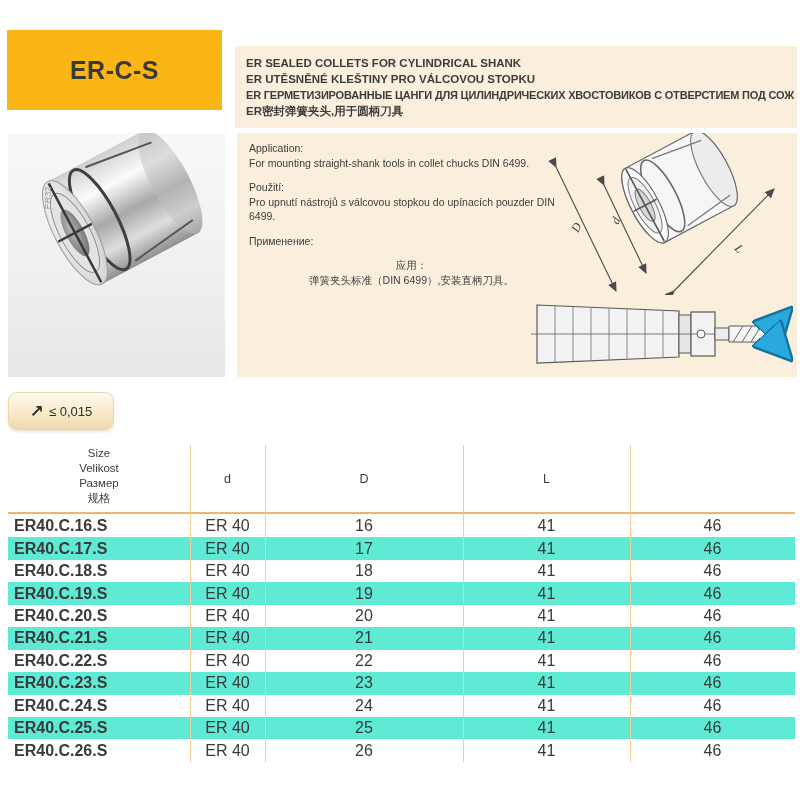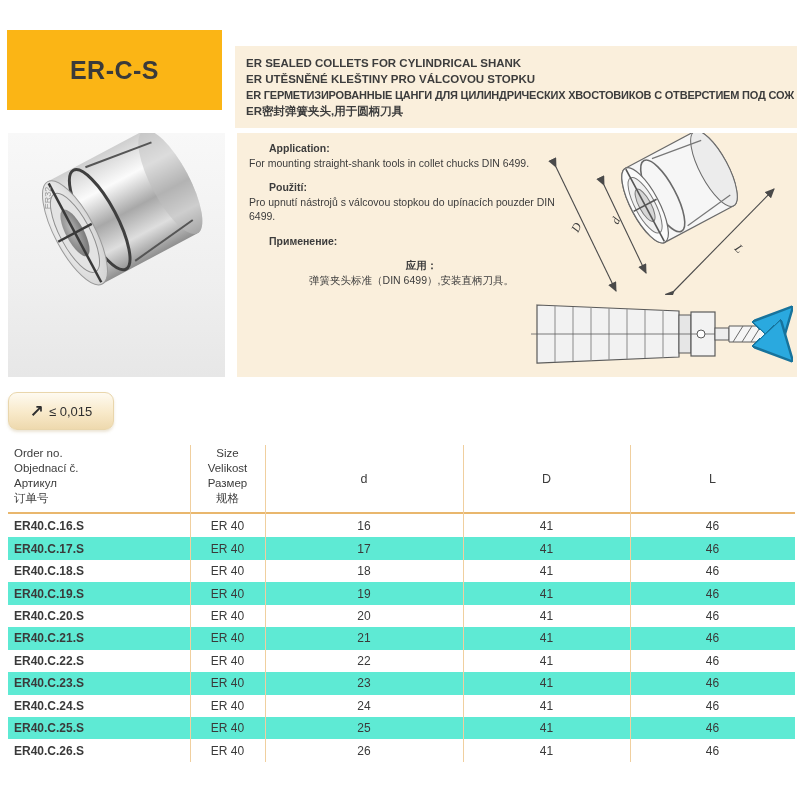--- a/index.html
+++ b/index.html
@@ -22,21 +22,21 @@
   
   .photo-box{
     position:absolute;left:8px;top:133px;width:217px;height:244px;
     background:linear-gradient(180deg,#f8f8f8 0%,#efefef 60%,#e7e7e7 100%);
   }
   .info-box{
     position:absolute;left:237px;top:133px;width:560px;height:244px;background:#FAEFDC;
   }
   .app-text{position:absolute;left:12px;top:8px;width:325px;font-size:10.5px;line-height:14.5px;}
   .app-sec{margin-bottom:10px;}
-  .app-sec .lbl{font-weight:bold;margin-left:20px;}
+  .app-sec .lbl{font-weight:normal;}
   .app-sec.ru{max-width:258px;}
   .app-sec.cn{margin-bottom:0;text-align:center;}
   .diagram-top{position:absolute;left:305px;top:0px;width:250px;height:162px;}
   .diagram-bottom{position:absolute;left:292px;top:160px;width:264px;height:82px;}
   .dim-label{font-size:12px;font-style:italic;fill:#3c3c3c;font-family:"Liberation Serif","DejaVu Serif",serif;}
   
   .runout-badge{
     position:absolute;left:8px;top:392px;width:104px;height:36px;border-radius:9px;
     background:linear-gradient(180deg,#fefaf0 0%,#f8e9c9 55%,#eed9ae 100%);
     border:1px solid #e9d6ac;box-shadow:0 2px 3px rgba(180,150,90,.25);
@@ -51,21 +51,21 @@
   .hcell{font-size:11.5px;line-height:15px;padding-top:1px;}
   .hcell.left{text-align:left;padding-left:6px;}
   .hcell.center{text-align:center;}
   .hcell.letter{display:flex;align-items:center;justify-content:center;font-size:12.5px;}
   .head-rule{position:absolute;left:0;top:67px;width:787px;height:2px;background:#E9B76D;}
   .vline{position:absolute;top:0;width:1px;height:317px;background:#F0CF9F;z-index:5;}
   .vl1{left:182px}.vl2{left:257px}.vl3{left:455px}.vl4{left:622px}
   .tbody{position:absolute;left:0;top:70px;width:787px;}
   .trow{height:22.45px;align-items:center;}
   .trow.alt{background:#5eead4;}
-  .c{font-size:12px;color:#3a3a3a;}
+  .c{font-size:16px;color:#3a3a3a;}
   .c1{font-weight:bold;text-align:left;padding-left:6px;}
   .c2,.c3,.c4,.c5{text-align:center;}
 </style>
 </head>
 <body>
 
 <div class="page">
 
   <div class="code-box">
     <span class="code">ER-C-S</span>
@@ -193,26 +193,20 @@
     </div>
   </div>
 
   <div class="runout-badge">
     <span class="arrow">↗</span>
     <span class="val">≤ 0,015</span>
   </div>
 
   <div class="spec-table">
     <div class="thead">
-      <div class="hcell left">
-        <div>Order no.</div>
-        <div>Objednací č.</div>
-        <div>Артикул</div>
-        <div>订单号</div>
-      </div>
       <div class="hcell center">
         <div>Size</div>
         <div>Velikost</div>
         <div>Размер</div>
         <div>规格</div>
       </div>
       <div class="hcell letter">d</div>
       <div class="hcell letter">D</div>
       <div class="hcell letter">L</div>
     </div>

